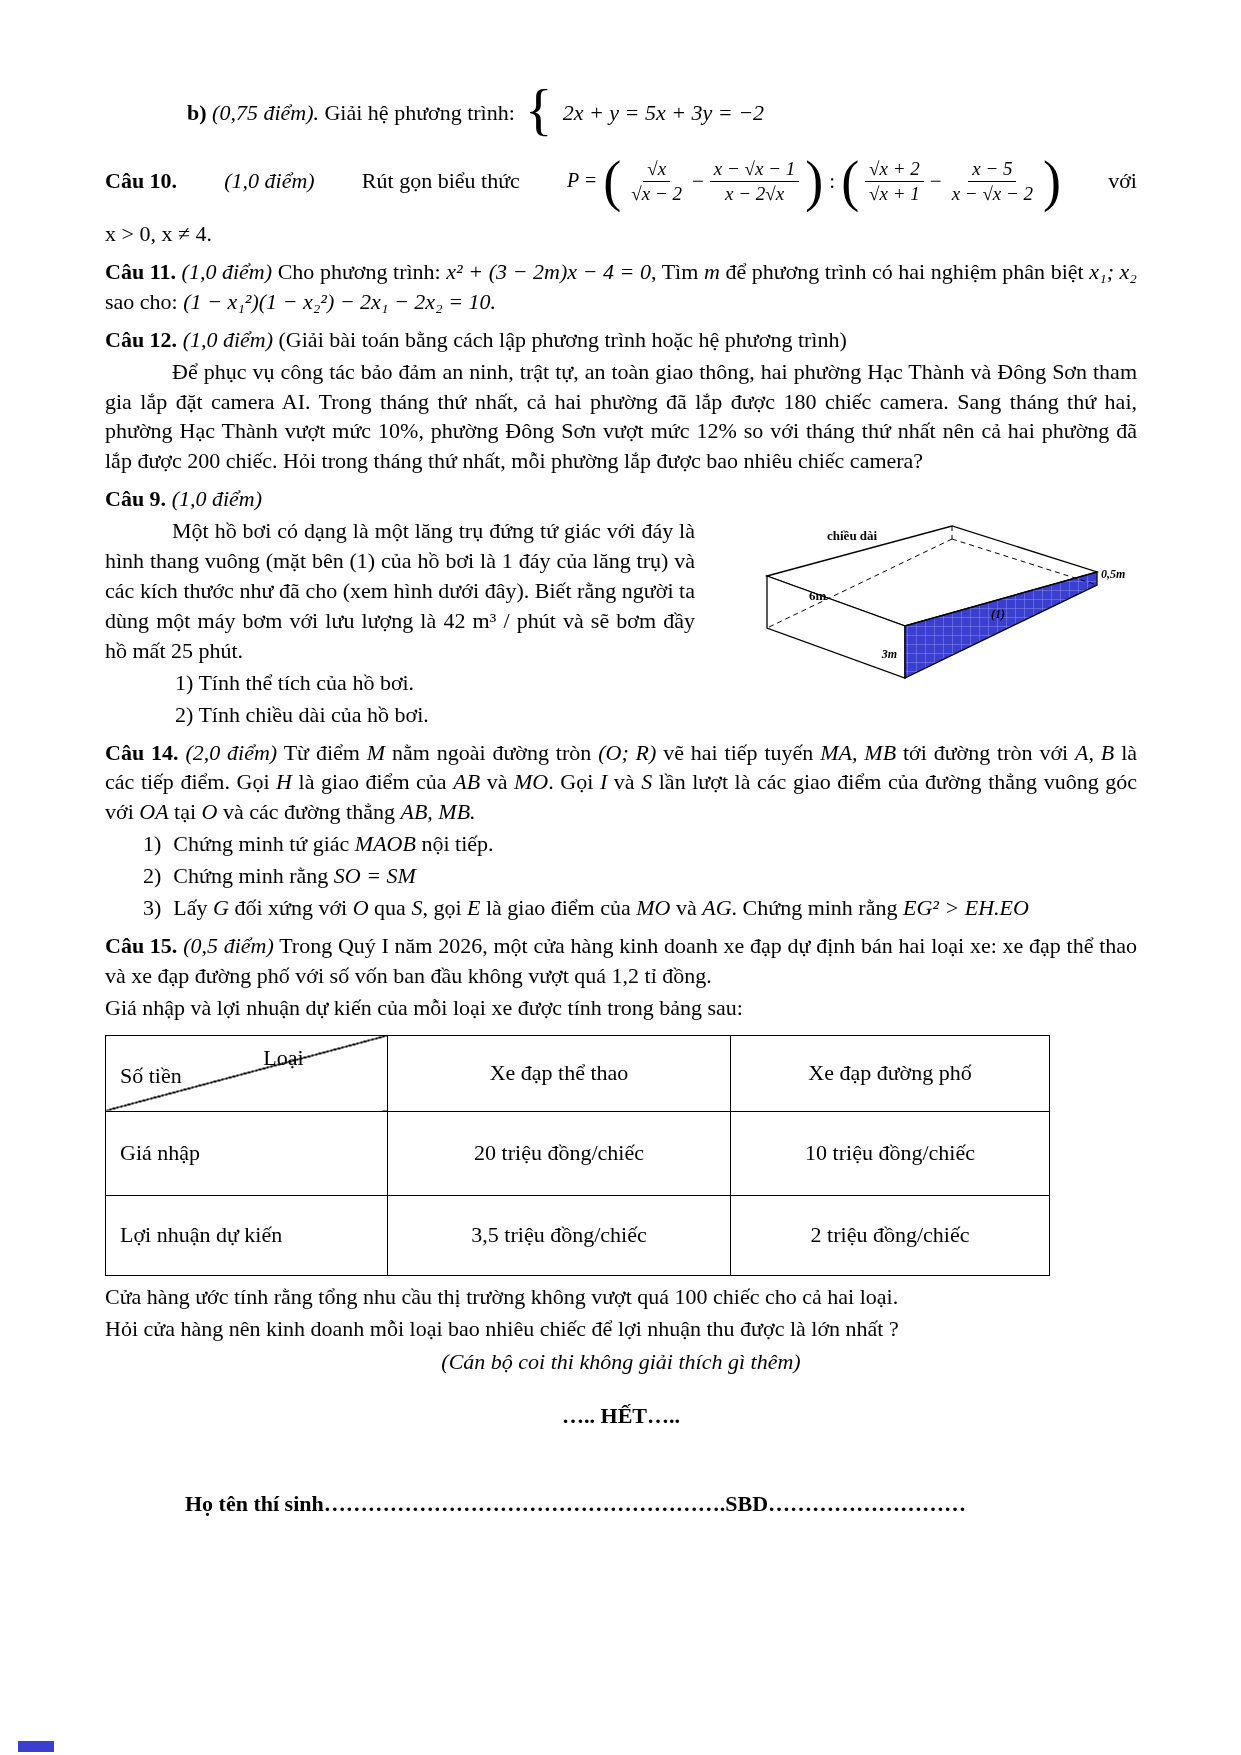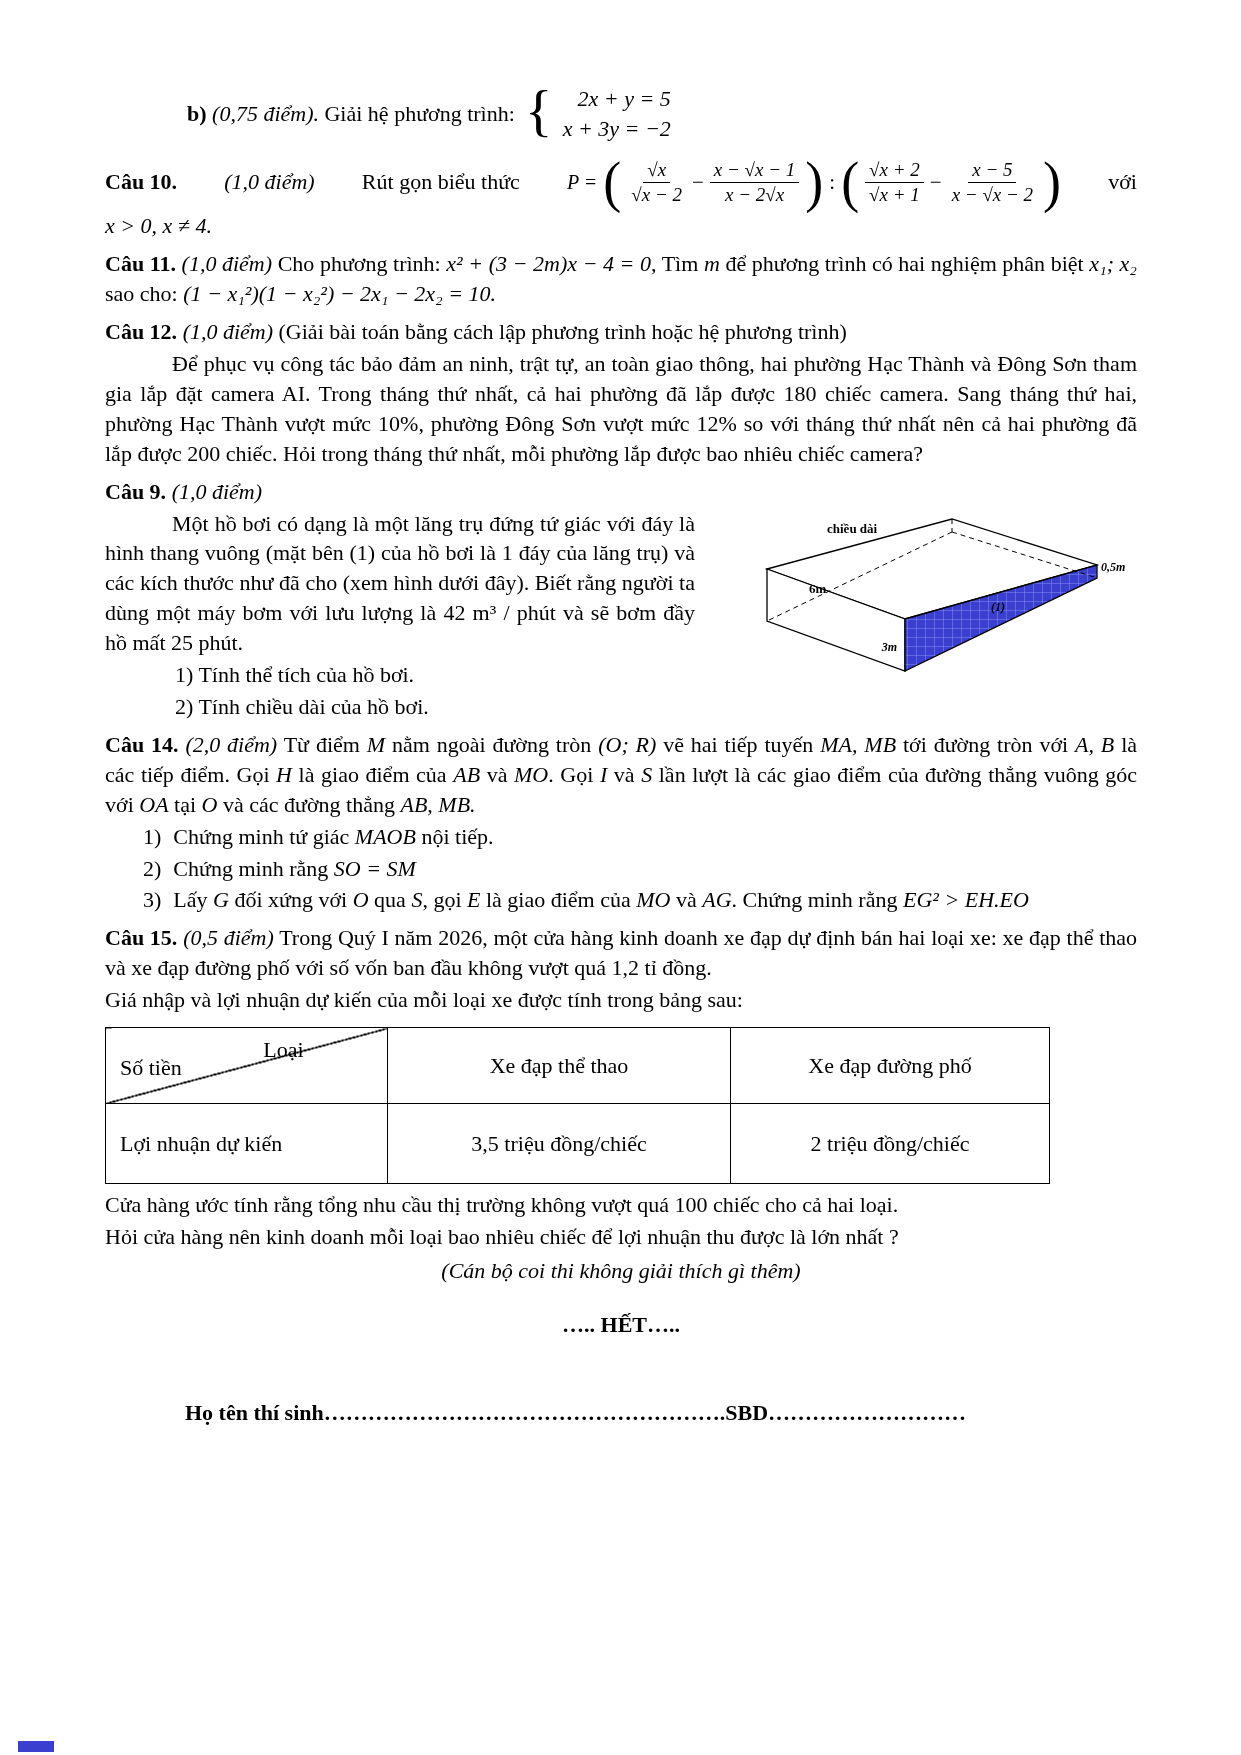--- a/index.html
+++ b/index.html
@@ -15,31 +15,31 @@
     padding:84px 104px 0 105px;
     overflow:hidden;
   }
   .mi { font-style:italic; }
   .pts { font-style:italic; }
   b, .bold { font-weight:bold; }
 
   
   .b-row { display:flex; align-items:center; gap:10px; margin-left:82px; }
   .brace { font-size:58px; font-weight:400; line-height:1; transform:translateY(-3px); }
-  .eqs { display:flex; flex-direction:column; line-height:1.35; font-style:italic;align-items:flex-end; }
+  .eqs { display:flex; line-height:1.35; font-style:italic; }
 
   
   .c10-row { display:flex; align-items:center; justify-content:space-between; margin-top:12px; }
   .mexpr { display:inline-flex; align-items:center; gap:6px; font-size:20px; }
   .paren { font-size:54px; font-weight:300; line-height:1; transform:scaleY(1.04); }
   .frac { display:inline-flex; flex-direction:column; align-items:center; font-size:19px; font-style:italic; line-height:1.25; }
   .frac .num { border-bottom:1.3px solid #000; padding:0 4px; }
   .frac .den { padding:0 4px; }
   .op { font-size:21px; }
-  .cond { margin-top:2px; font-style:italic; }
+  .cond { margin-top:11px; }
 
   .qpara { text-align:justify; margin-top:8px; }
   .tight { margin-top:2px; }
   .indent { text-indent:67px; }
 
   
   .c13-wrap { display:flow-root; margin-top:2px; text-align:justify; }
   .figure { float:right; width:428px; height:185px; margin:2px 0 4px 14px; }
   .qline { margin-left:70px; margin-top:2px; }
 
@@ -202,20 +202,25 @@
       </colgroup>
     <tbody>
         <tr class="r-head">
       <td class="corner">
         <span class="ct">Loại</span>
         <span class="cb">Số tiền</span>
       </td>
       <td>Xe đạp thể thao</td>
       <td>Xe đạp đường phố</td>
     </tr>
+    <tr class="r-1">
+      <td class="rowlabel">Giá nhập</td>
+      <td>20 triệu đồng/chiếc</td>
+      <td>10 triệu đồng/chiếc</td>
+    </tr>
     <tr class="r-2">
       <td class="rowlabel">Lợi nhuận dự kiến</td>
       <td>3,5 triệu đồng/chiếc</td>
       <td>2 triệu đồng/chiếc</td>
     </tr>
   </tbody>
     </table>
 
   <p class="tight">Cửa hàng ước tính rằng tổng nhu cầu thị trường không vượt quá 100 chiếc cho cả hai loại.</p>
   <p class="tight">Hỏi cửa hàng nên kinh doanh mỗi loại bao nhiêu chiếc để lợi nhuận thu được là lớn nhất ?</p>

